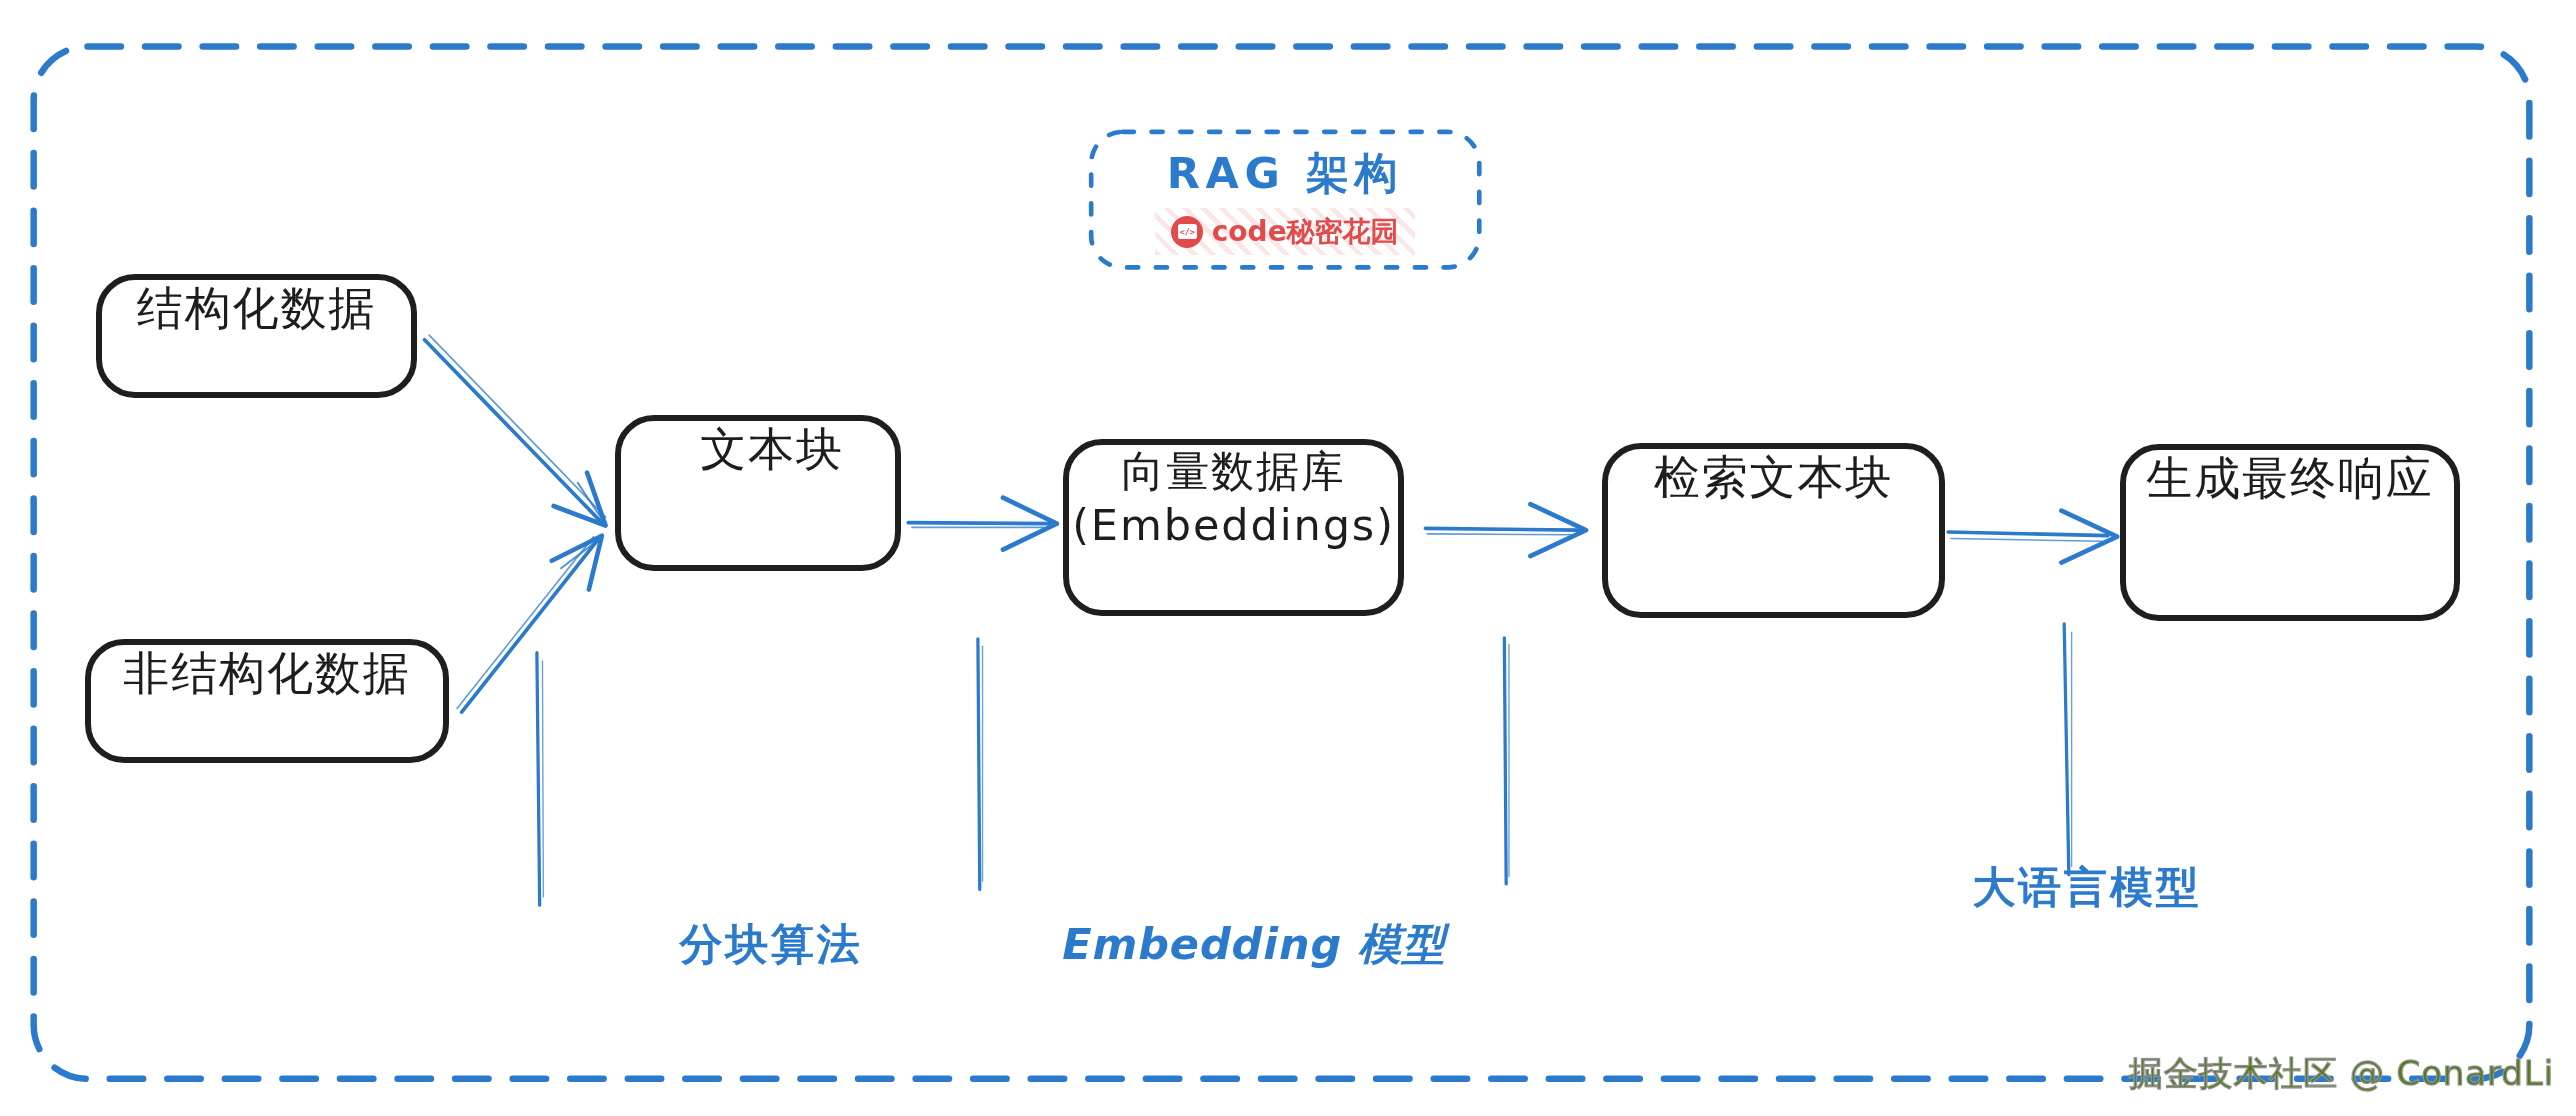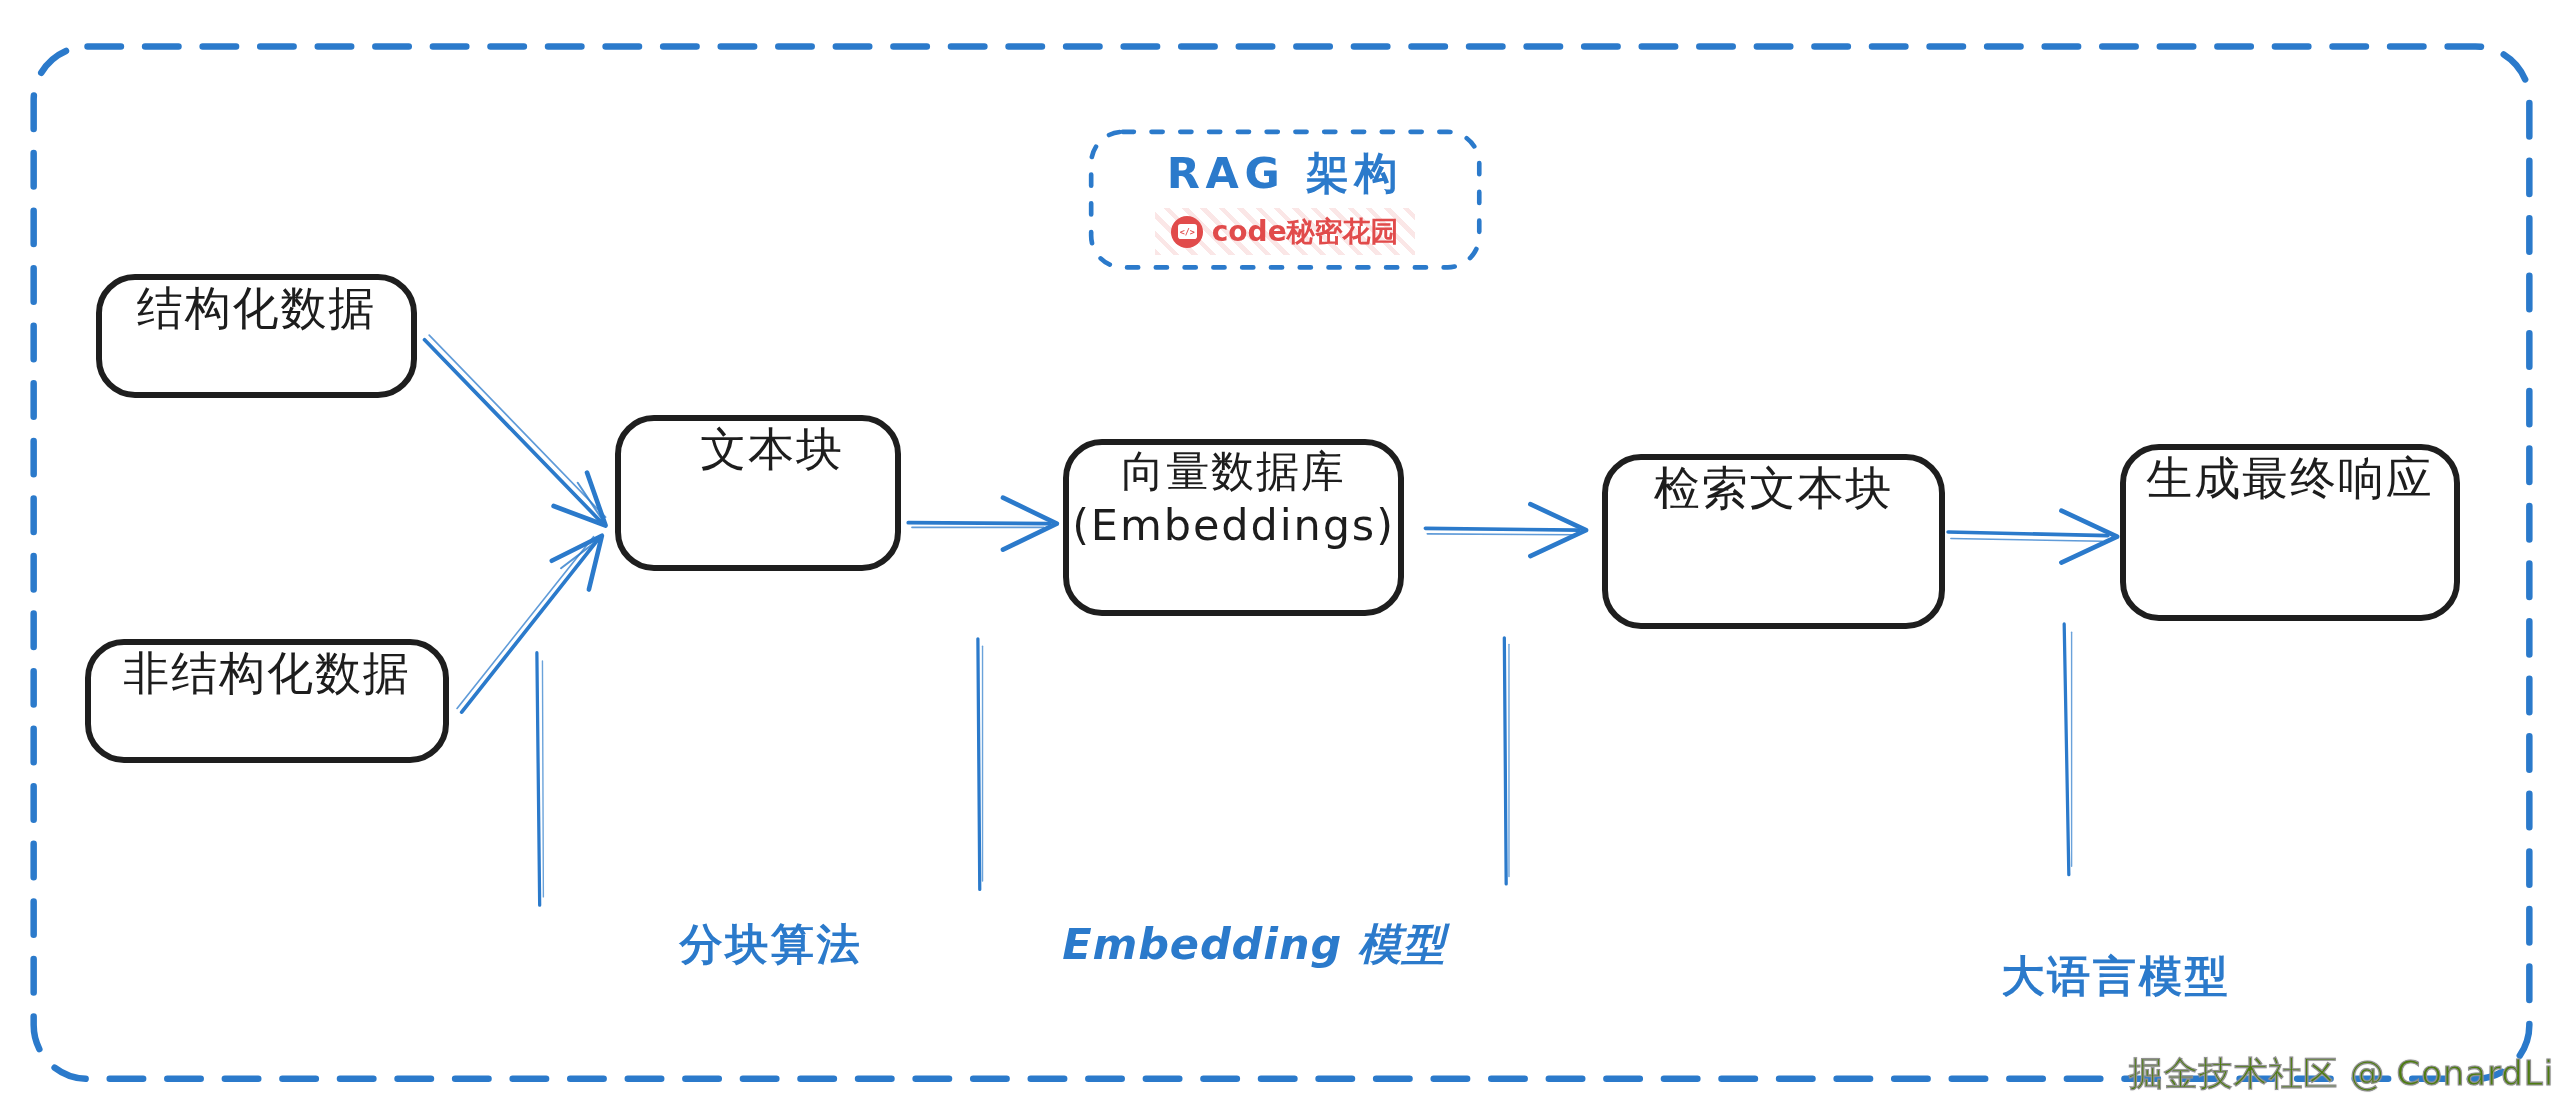--- a/index.html
+++ b/index.html
@@ -32,21 +32,21 @@
     text-align: center;
     color: #1d1d1d;
     font-size: 46px;
     letter-spacing: 1.9px;
     line-height: 1.25;
   }
   #node-structured   { left: 96px;  top: 274px; width: 321px; height: 124px; }
   #node-unstructured { left: 85px;   top: 639px; width: 364px; height: 124px; }
   #node-chunks       { left: 615px;  top: 415px; width: 286px; height: 156px; padding-left: 28px; }
   #node-vectordb     { left: 1063px; top: 439px; width: 341px; height: 177px; font-size: 43px; }
-  #node-retrieved    { left: 1602px; top: 454px; width: 343px; height: 175px; }
+  #node-retrieved    { left: 1602px; top: 443px; width: 343px; height: 175px; }
   #node-response     { left: 2120px; top: 444px; width: 340px; height: 177px; }
 
   
   .title-box {
     position: absolute;
     left: 1091px; top: 132px;
     width: 388px; height: 136px;
     display: flex;
     flex-direction: column;
     align-items: center;
@@ -102,21 +102,21 @@
     position: absolute;
     transform: translateX(-50%);
     color: #2b7acb;
     font-size: 43px;
     font-weight: 700;
     letter-spacing: 2.8px;
     white-space: nowrap;
   }
   #ann-chunking  { left: 771px;  top: 916px; }
   #ann-embedding { left: 1254px; top: 916px; letter-spacing: 0.9px; font-style: italic; }
-  #ann-llm       { left: 2087px; top: 948px; margin-left: 29px; }
+  #ann-llm       { left: 2087px; top: 859px; }
 
   
   .footer-credit {
     position: absolute;
     right: 22px;
     top: 1051px;
     font-size: 34px;
     font-weight: 400;
     letter-spacing: 0.9px;
     color: #4d7c0f;

